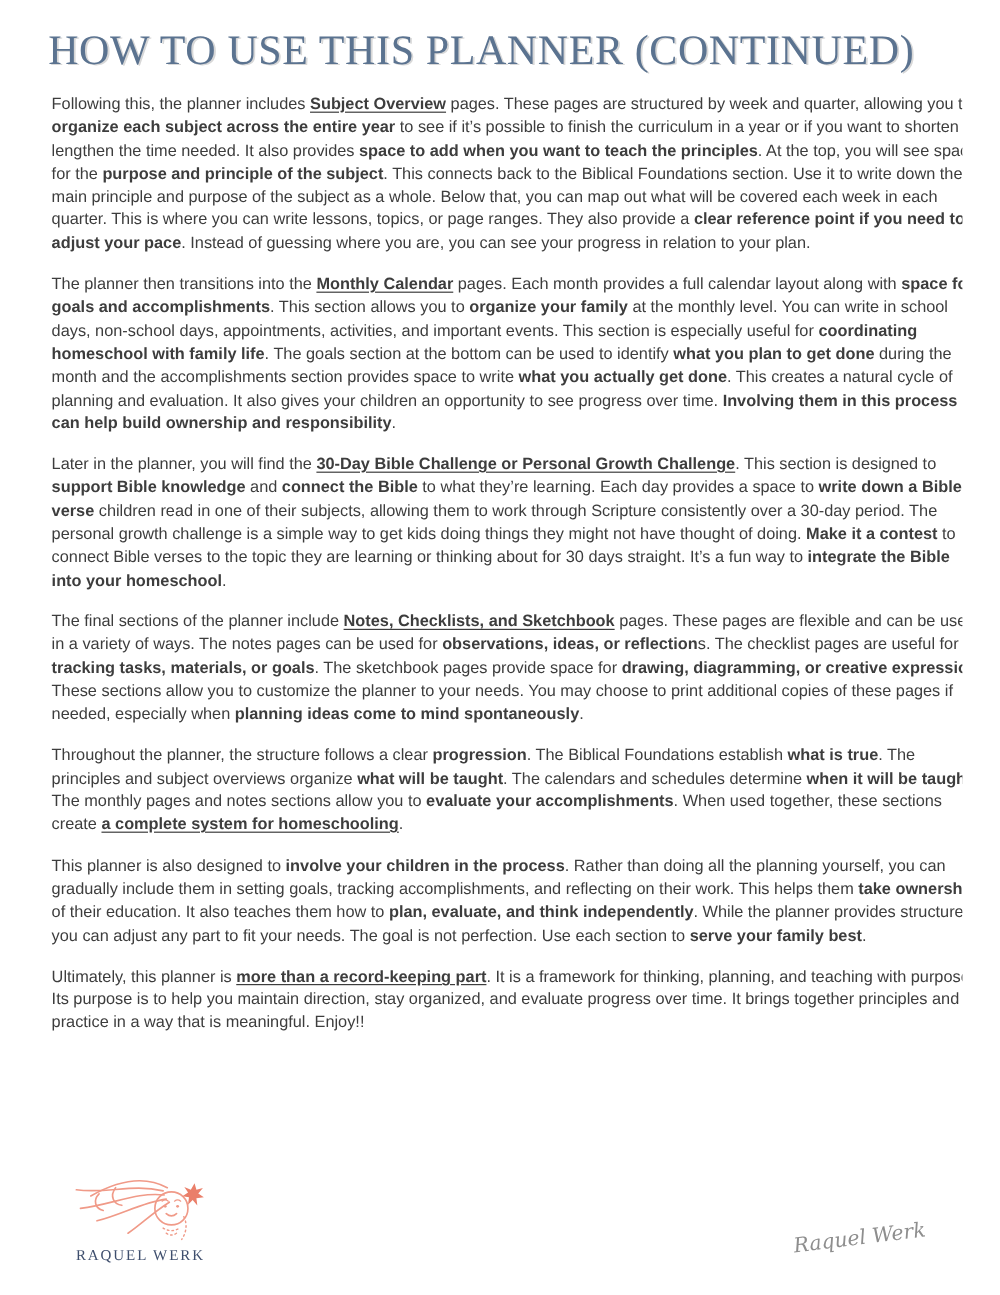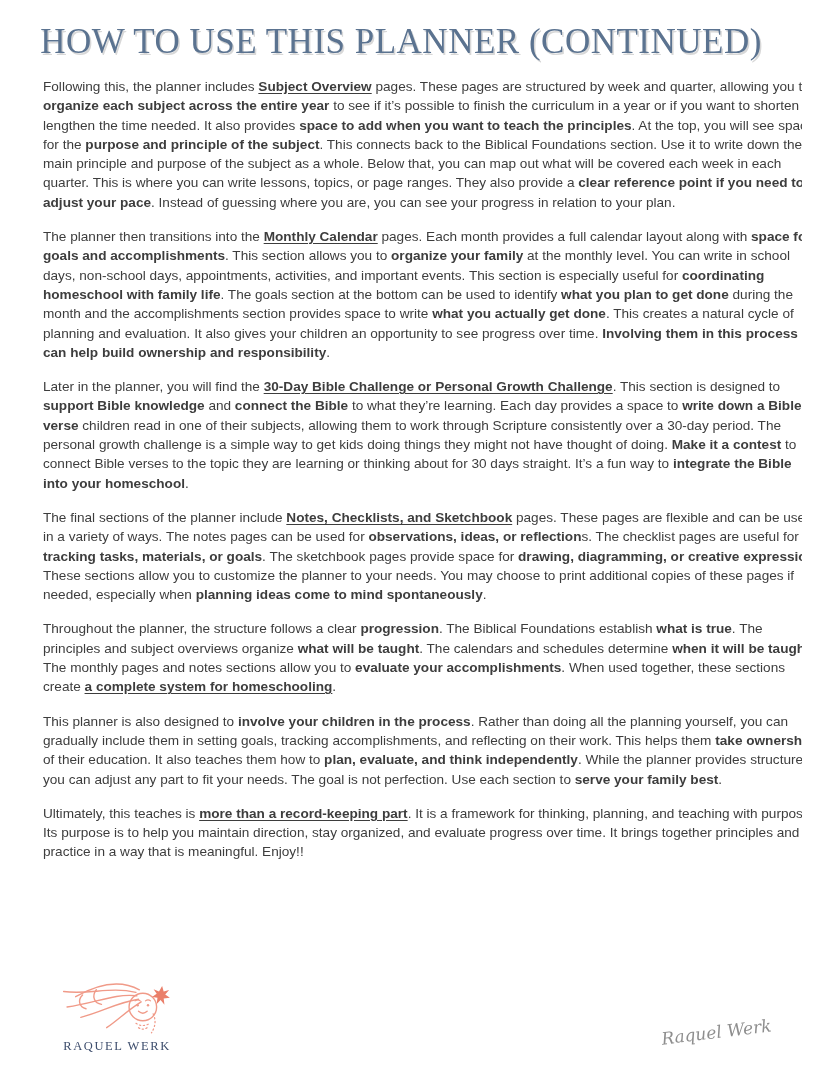--- a/index.html
+++ b/index.html
@@ -68,21 +68,21 @@
 
   <div class="title">HOW TO USE THIS PLANNER (CONTINUED)</div>
 
   <div class="body-text">
       <p><span>Following this, the planner includes </span><strong class="u">Subject Overview</strong><span> pages. These pages are structured by week and quarter, allowing you to </span><strong>organize each subject across the entire year</strong><span> to see if it’s possible to finish the curriculum in a year or if you want to shorten or lengthen the time needed. It also provides </span><strong>space to add when you want to teach the principles</strong><span>. At the top, you will see space for the </span><strong>purpose and principle of the subject</strong><span>. This connects back to the Biblical Foundations section. Use it to write down the main principle and purpose of the subject as a whole. Below that, you can map out what will be covered each week in each quarter. This is where you can write lessons, topics, or page ranges. They also provide a </span><strong>clear reference point if you need to adjust your pace</strong><span>. Instead of guessing where you are, you can see your progress in relation to your plan.</span></p>
       <p><span>The planner then transitions into the </span><strong class="u">Monthly Calendar</strong><span> pages. Each month provides a full calendar layout along with </span><strong>space for goals and accomplishments</strong><span>. This section allows you to </span><strong>organize your family</strong><span> at the monthly level. You can write in school days, non-school days, appointments, activities, and important events. This section is especially useful for </span><strong>coordinating homeschool with family life</strong><span>. The goals section at the bottom can be used to identify </span><strong>what you plan to get done</strong><span> during the month and the accomplishments section provides space to write </span><strong>what you actually get done</strong><span>. This creates a natural cycle of planning and evaluation. It also gives your children an opportunity to see progress over time. </span><strong>Involving them in this process can help build ownership and responsibility</strong><span>.</span></p>
       <p><span>Later in the planner, you will find the </span><strong class="u">30-Day Bible Challenge or Personal Growth Challenge</strong><span>. This section is designed to </span><strong>support Bible knowledge</strong><span> and </span><strong>connect the Bible</strong><span> to what they’re learning. Each day provides a space to </span><strong>write down a Bible verse</strong><span> children read in one of their subjects, allowing them to work through Scripture consistently over a 30-day period. The personal growth challenge is a simple way to get kids doing things they might not have thought of doing. </span><strong>Make it a contest</strong><span> to connect Bible verses to the topic they are learning or thinking about for 30 days straight. It’s a fun way to </span><strong>integrate the Bible into your homeschool</strong><span>.</span></p>
       <p><span>The final sections of the planner include </span><strong class="u">Notes, Checklists, and Sketchbook</strong><span> pages. These pages are flexible and can be used in a variety of ways. The notes pages can be used for </span><strong>observations, ideas, or reflection</strong><span>s. The checklist pages are useful for </span><strong>tracking tasks, materials, or goals</strong><span>. The sketchbook pages provide space for </span><strong>drawing, diagramming, or creative expression</strong><span>. These sections allow you to customize the planner to your needs. You may choose to print additional copies of these pages if needed, especially when </span><strong>planning ideas come to mind spontaneously</strong><span>.</span></p>
       <p><span>Throughout the planner, the structure follows a clear </span><strong>progression</strong><span>. The Biblical Foundations establish </span><strong>what is true</strong><span>. The principles and subject overviews organize </span><strong>what will be taught</strong><span>. The calendars and schedules determine </span><strong>when it will be taught</strong><span>. The monthly pages and notes sections allow you to </span><strong>evaluate your accomplishments</strong><span>. When used together, these sections create </span><strong class="u">a complete system for homeschooling</strong><span>.</span></p>
       <p><span>This planner is also designed to </span><strong>involve your children in the process</strong><span>. Rather than doing all the planning yourself, you can gradually include them in setting goals, tracking accomplishments, and reflecting on their work. This helps them </span><strong>take ownership</strong><span> of their education. It also teaches them how to </span><strong>plan, evaluate, and think independently</strong><span>. While the planner provides structure, you can adjust any part to fit your needs. The goal is not perfection. Use each section to </span><strong>serve your family best</strong><span>.</span></p>
-      <p><span>Ultimately, this teaches is </span><strong class="u">more than a record-keeping part</strong><span>. It is a framework for thinking, planning, and teaching with purpose. Its purpose is to help you maintain direction, stay organized, and evaluate progress over time. It brings together principles and practice in a way that is meaningful. Enjoy!!</span></p>
+      <p><span>Ultimately, this planner is </span><strong class="u">more than a record-keeping part</strong><span>. It is a framework for thinking, planning, and teaching with purpose. Its purpose is to help you maintain direction, stay organized, and evaluate progress over time. It brings together principles and practice in a way that is meaningful. Enjoy!!</span></p>
     </div>
 
   <div class="logo">
     <span>
       <svg width="122" height="62" viewBox="0 0 140 72" fill="none" stroke="#f09a88" stroke-width="1.6" stroke-linecap="round">
 
         <path d="M96,16 C74,4 50,8 22,24"></path>
         <path d="M92,19 C62,12 38,22 8,18"></path>
         <path d="M93,23 C66,20 44,32 12,36"></path>
         <path d="M95,27 C72,30 52,42 28,48"></path>

